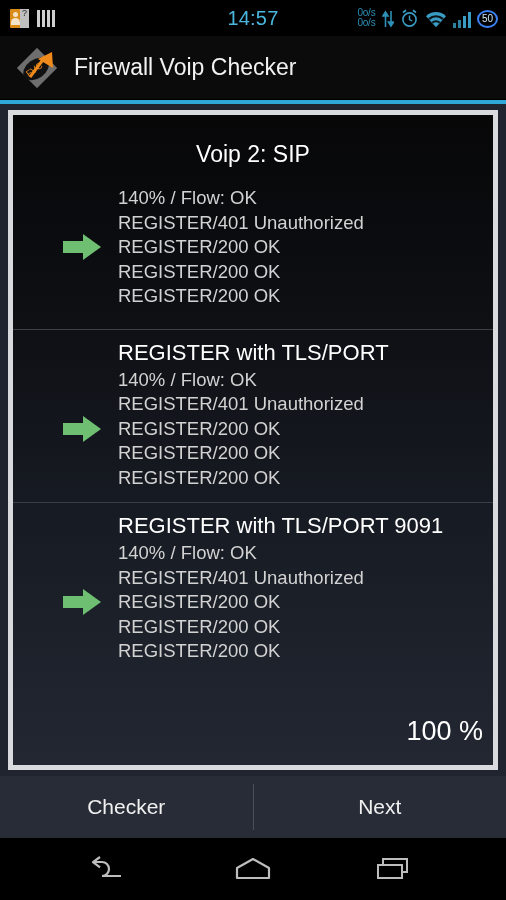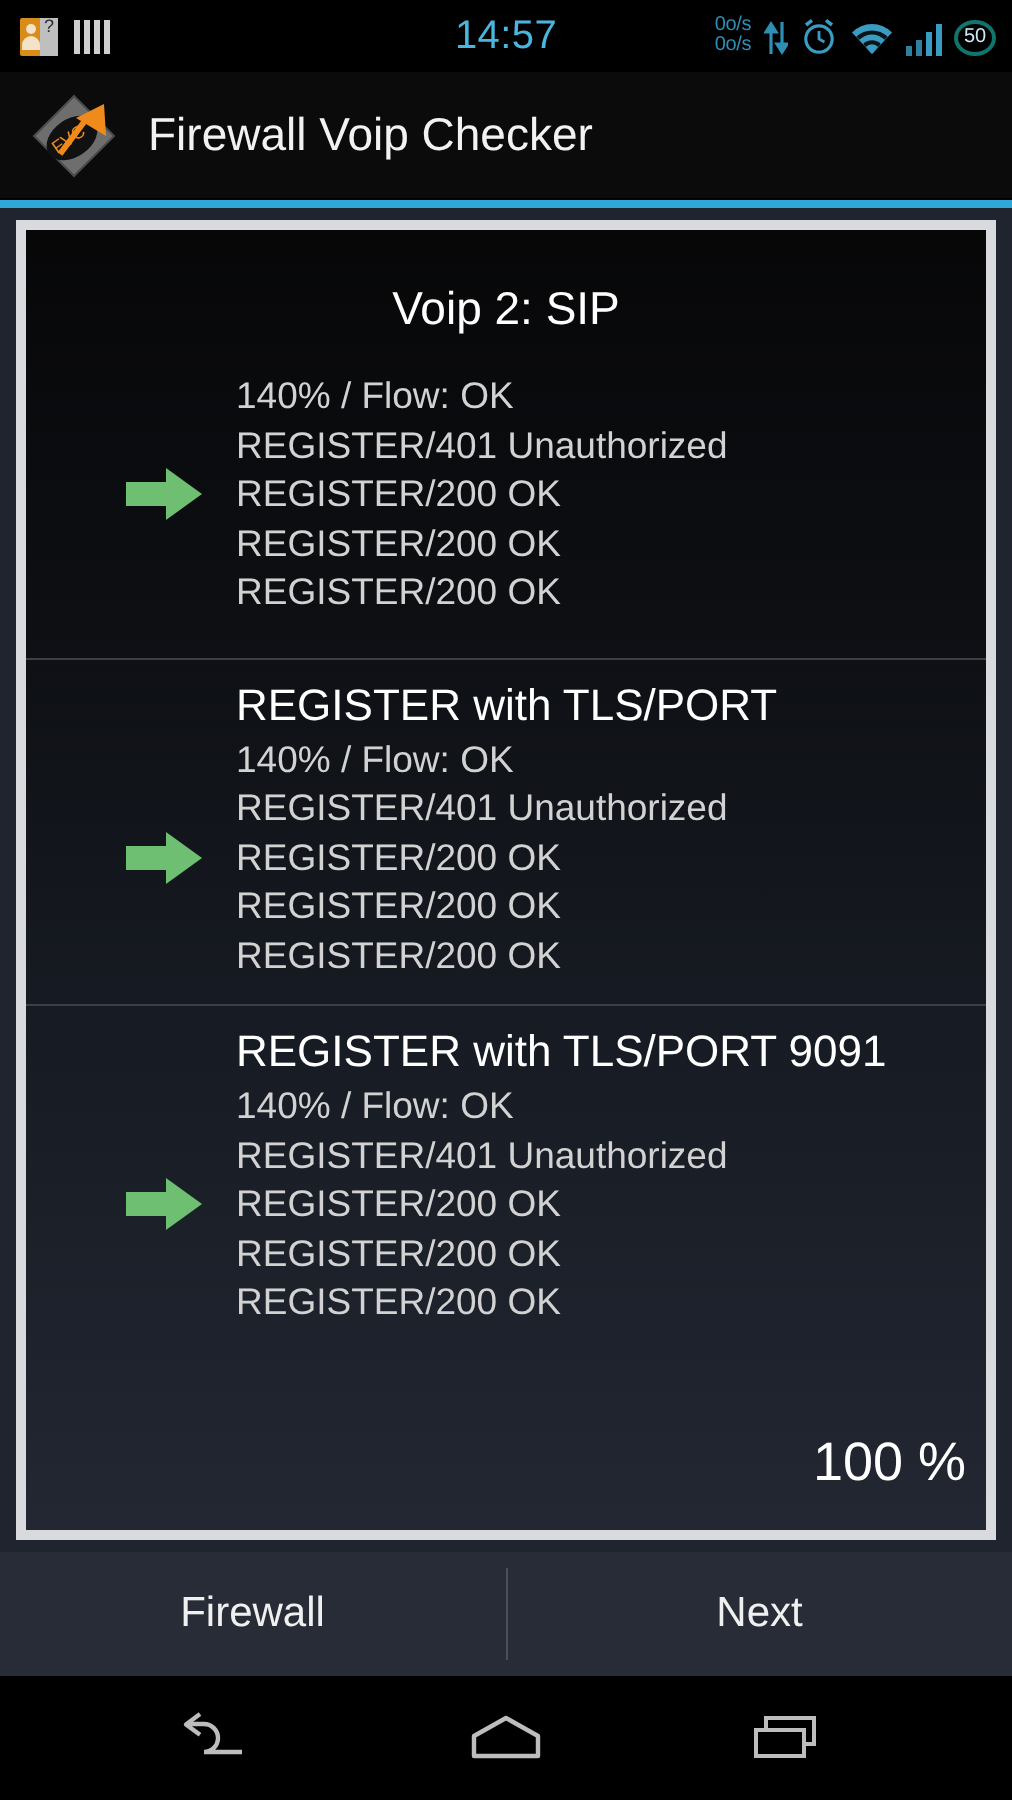--- a/index.html
+++ b/index.html
@@ -70,21 +70,21 @@
 
   .ic-alarm { width: 19px; height: 19px; position: relative; }
   .ic-wifi { width: 22px; height: 17px; position: relative; }
   .ic-signal { display: flex; align-items: flex-end; gap: 1.5px; height: 16px; }
   .ic-signal i { width: 3.5px; background: #2f7f9e; display: block; }
   .ic-signal i:nth-child(1) { height: 5px; }
   .ic-signal i:nth-child(2) { height: 8px; }
   .ic-signal i:nth-child(3) { height: 12px; background:#3a9cc2; }
   .ic-signal i:nth-child(4) { height: 16px; background:#3a9cc2; }
   .ic-battery {
-    width: 21px; height: 18px; border: 2px solid #0f766e; border-radius: 50%;
+    width: 21px; height: 18px; border: 2px solid #3b82f6; border-radius: 50%;
     color: #cfe9f4; font-size: 10px; display: flex; align-items: center;
     justify-content: center; line-height: 1;
   }
 
   
   .actionbar {
     flex: 0 0 64px; height: 64px;
     background: #0b0b0b;
     display: flex; align-items: center; padding-left: 14px;
     border-bottom: 1px solid #000;
@@ -298,21 +298,21 @@
             <div>REGISTER/200 OK</div>
           </div>
         </div>
       </div>
 
       <div class="percent">100 %</div>
     </div>
   </div>
 
   <div class="buttonbar">
-    <div class="btn">Firewall</div>
+    <div class="btn">Checker</div>
     <div class="btn-div"></div>
     <div class="btn">Next</div>
   </div>
 
   <div class="navbar">
     <div class="nav-btn">
       <svg width="42" height="26" viewBox="0 0 42 26">
         <path d="M31 20 L12 20 A7 7 0 0 0 12 6 L4 6" fill="none" stroke="#bdbdbd" stroke-width="2.2"></path>
         <path d="M10 1 L3 6.2 L10 11.4" fill="none" stroke="#bdbdbd" stroke-width="2.2" stroke-linejoin="round"></path>
       </svg>

